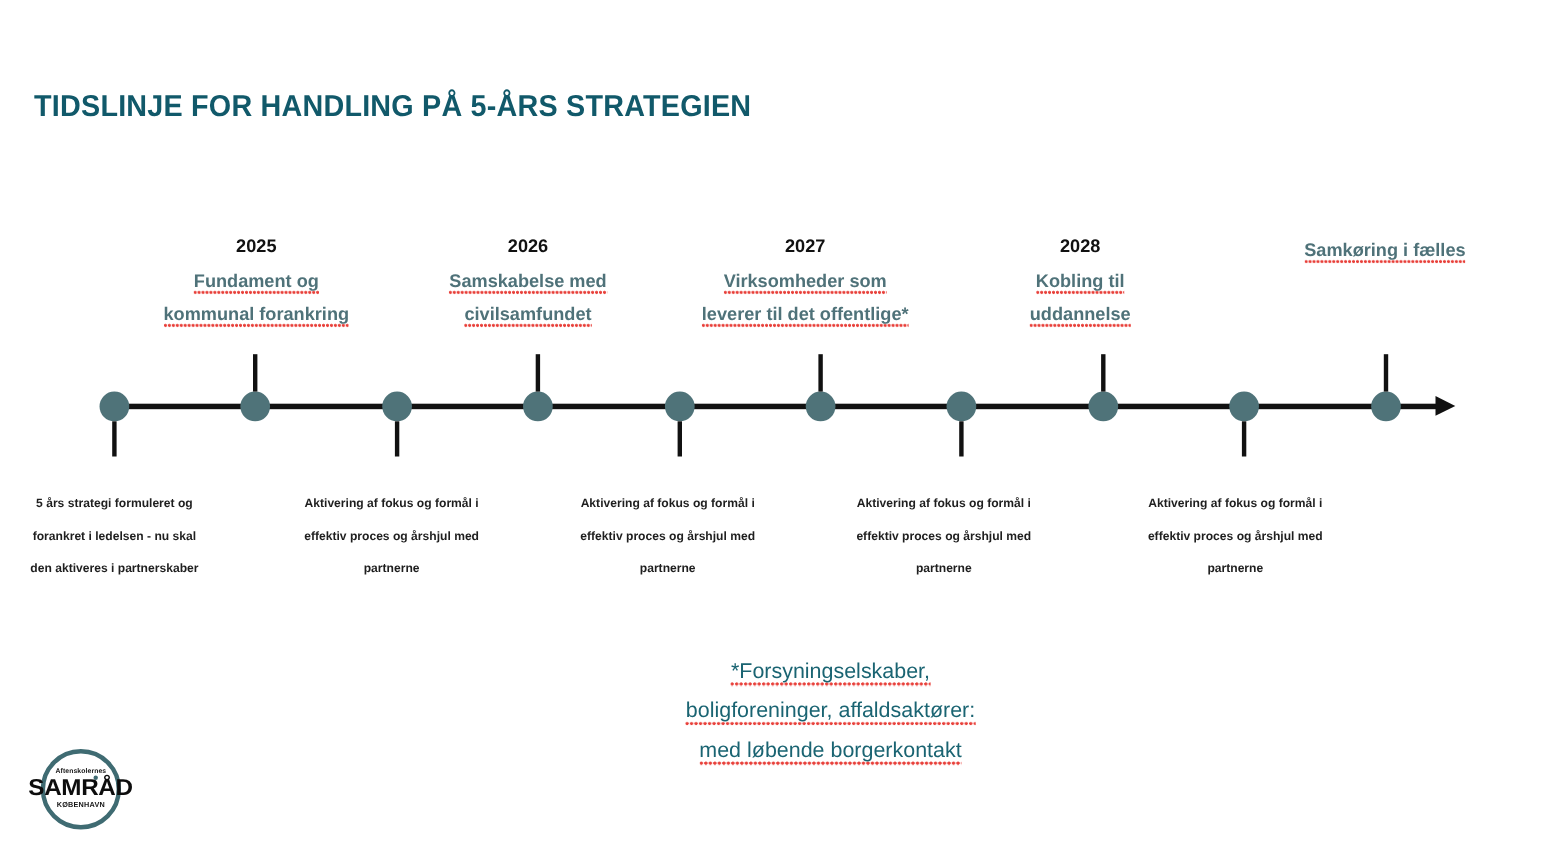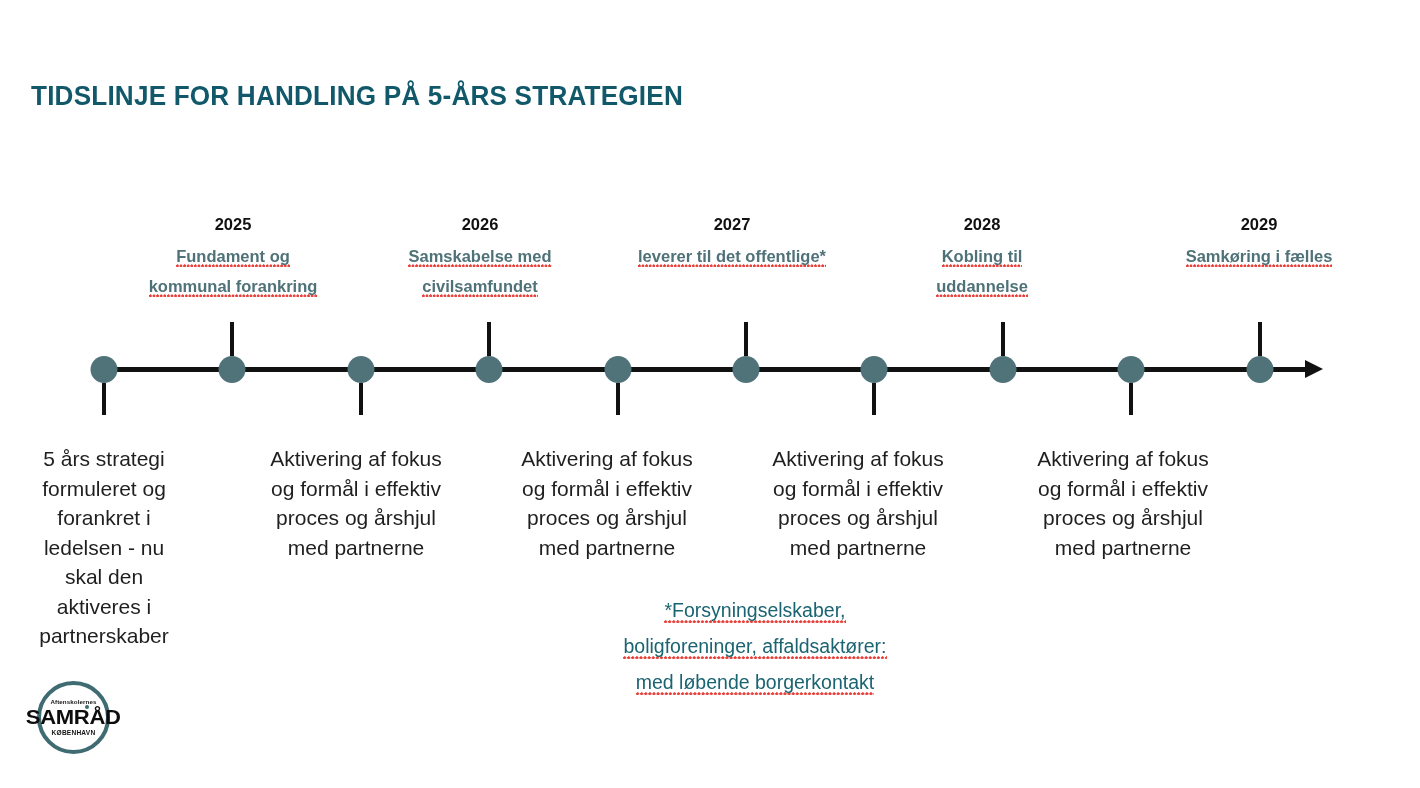--- a/index.html
+++ b/index.html
@@ -98,24 +98,25 @@
     background: #111111;
     transform: translateX(-2px);
   }
   .stem.up   { top: 22px; height: 34px; }
   .stem.down { top: 83px; height: 32px; }
 
   
   .caption {
     position: absolute;
     text-align: center;
-    font-size: 21px;
+    font-size: 11px;
     line-height: 29.5px;
     color: #1f1f1f;
     top: 444px;
+    font-weight: bold;
   }
 
   
   #footnote {
     position: absolute;
     left: 540px;
     top: 592px;
     width: 430px;
     text-align: center;
     font-size: 19.5px;
@@ -195,29 +196,29 @@
       <div class="milestone-sub"><span class="sp">Fundament og</span></div>
       <div class="milestone-sub"><span class="sp">kommunal forankring</span></div>
     </div>
     <div class="milestone" style="left: 355px; width: 250px;">
       <div class="milestone-year">2026</div>
       <div class="milestone-sub"><span class="sp">Samskabelse med</span></div>
       <div class="milestone-sub"><span class="sp">civilsamfundet</span></div>
     </div>
     <div class="milestone" style="left: 601px; width: 262px;">
       <div class="milestone-year">2027</div>
+      <div class="milestone-sub"><span class="sp">Virksomheder som</span></div>
       <div class="milestone-sub"><span class="sp">leverer til det offentlige*</span></div>
     </div>
     <div class="milestone" style="left: 872px; width: 220px;">
       <div class="milestone-year">2028</div>
       <div class="milestone-sub"><span class="sp">Kobling til</span></div>
       <div class="milestone-sub"><span class="sp">uddannelse</span></div>
     </div>
     <div class="milestone" style="left: 1128px; width: 262px;">
-      <div class="milestone-year">2029</div>
       <div class="milestone-sub"><span class="sp">Samkøring i fælles</span></div>
     </div>
   </div>
 
 <div id="timeline">
   <div id="axis-line"></div>
   <div id="axis-arrow"></div>
   <div id="nodes-layer">
       <div class="node" style="left: 104px;"></div>
       <div class="stem down" style="left: 104px;"></div>

